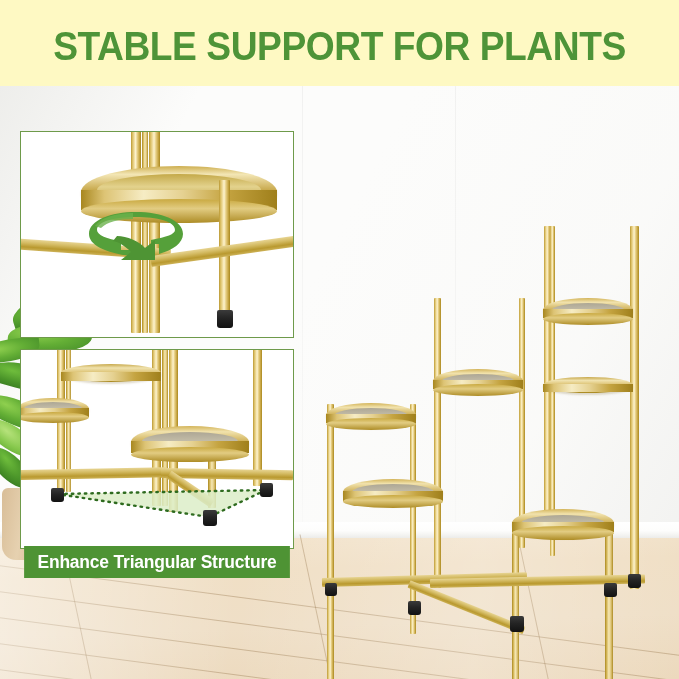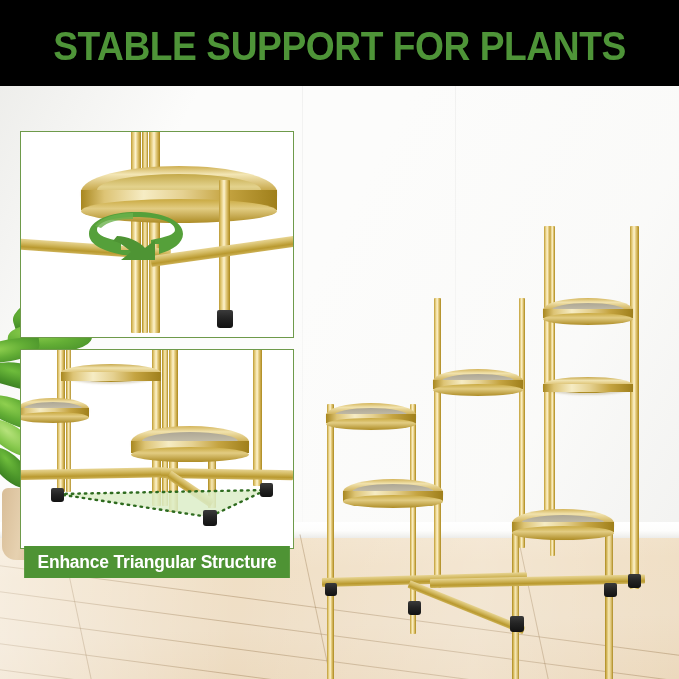--- a/index.html
+++ b/index.html
@@ -4,21 +4,21 @@
 <style>
   * { box-sizing: border-box; margin: 0; padding: 0; }
   html, body {
     width: 679px; height: 679px;
     font-family: "Liberation Sans", sans-serif;
     overflow: hidden;
   }
   .stage {
     position: relative;
     width: 679px; height: 679px;
-    background: #000000;
+    background: #fef9c3;
     overflow: hidden;
   }
 
   
   .scene {
     position: absolute;
     left: 0; top: 86px;
     width: 679px; height: 593px;
     overflow: hidden;
     background: linear-gradient(100deg,#f4f4f2 0%, #fbfbfa 28%, #ffffff 55%, #f8f8f7 100%);

